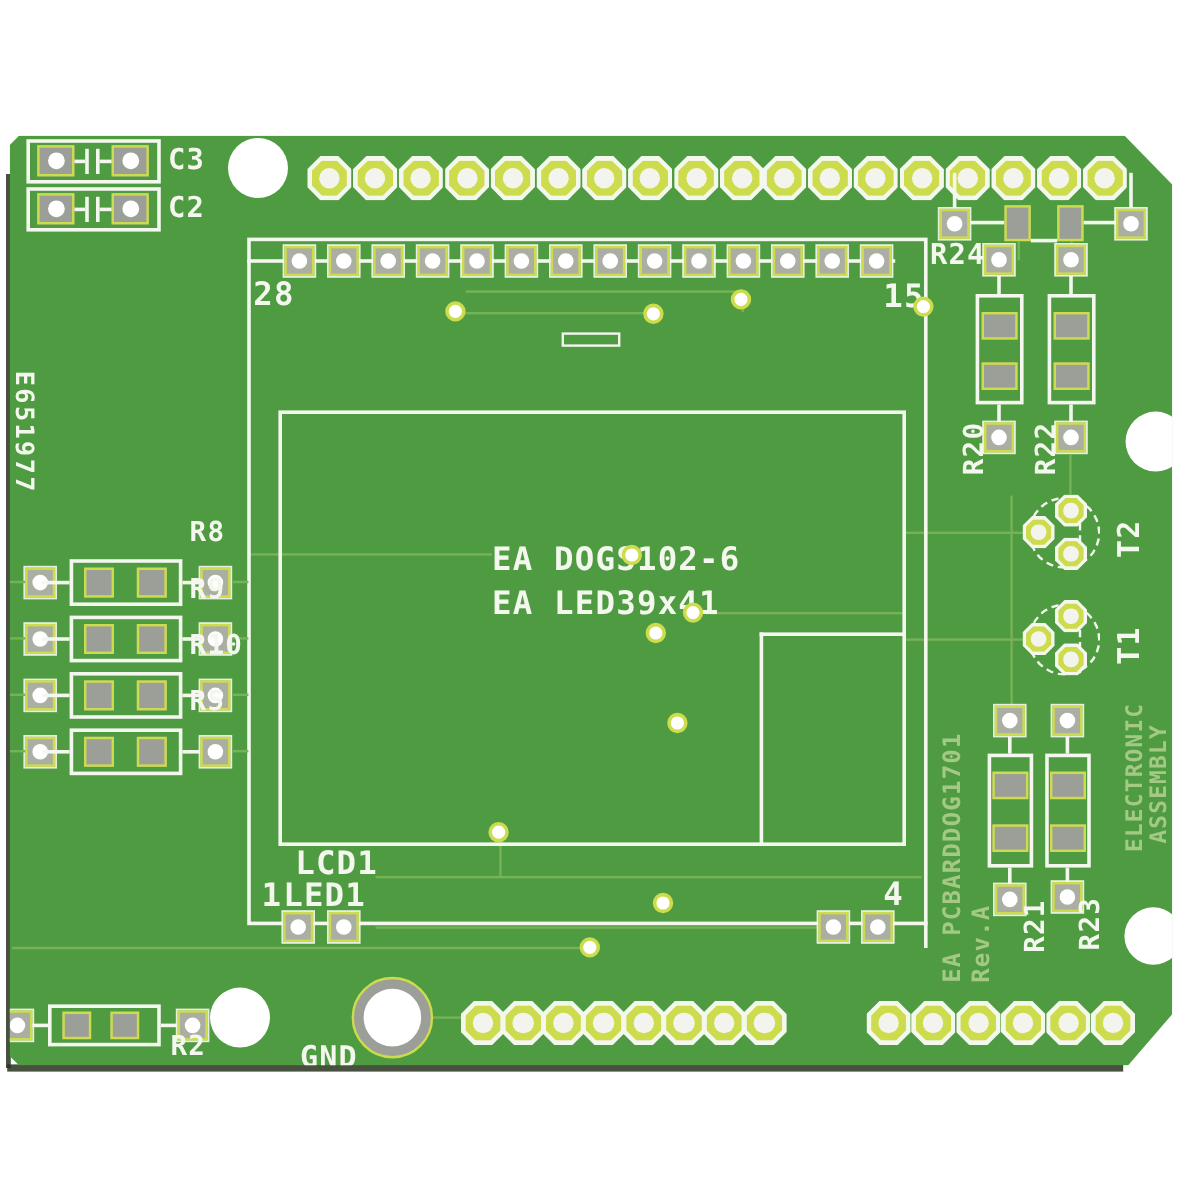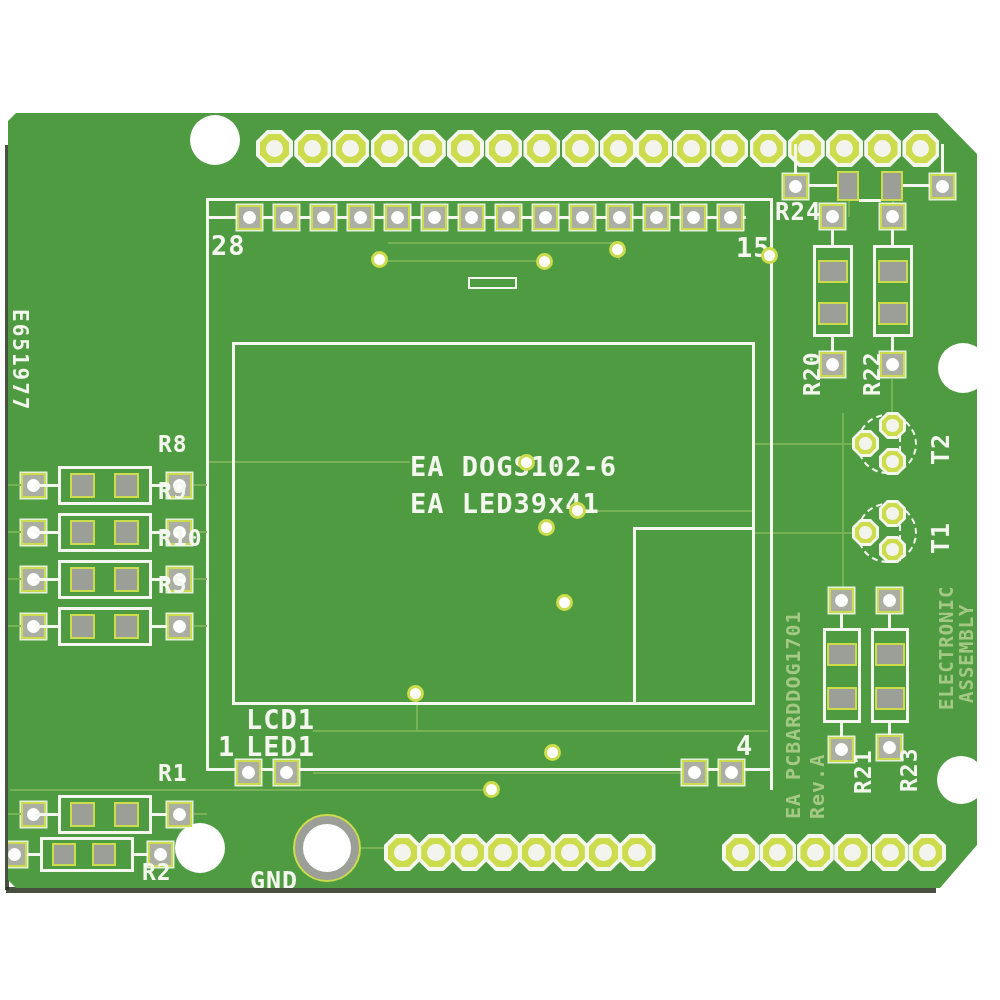--- a/index.html
+++ b/index.html
@@ -263,20 +263,40 @@
           <i class="b"></i>
           <i class="c"></i>
         </span>
         <span class="op" style="position: absolute; left: 187px; top: 0px;">
           <i class="a"></i>
           <i class="b"></i>
           <i class="c"></i>
         </span>
       </div>
 
+    <div class="cap" style="top:3px;">
+      <span class="orect box"></span>
+      <span class="smd holed p1"></span>
+      <span class="smd holed p2"></span>
+      <span class="silk b1"></span>
+      <span class="silk b2"></span>
+      <span class="silk lA"></span>
+      <span class="silk lB"></span>
+      <span class="lbl lb">C3</span>
+    </div>
+    <div class="cap" style="top:43px;">
+      <span class="orect box"></span>
+      <span class="smd holed p1"></span>
+      <span class="smd holed p2"></span>
+      <span class="silk b1"></span>
+      <span class="silk b2"></span>
+      <span class="silk lA"></span>
+      <span class="silk lB"></span>
+      <span class="lbl lb">C2</span>
+    </div>
 
     <div class="orect" style="left:198px;top:85px;width:567px;height:573px;"></div>
     <div class="orect" style="left:224px;top:229px;width:523px;height:363px;"></div>
     <div class="silk" style="left:625px;top:414px;width:122px;height:3px;"></div>
     <div class="silk" style="left:625px;top:414px;width:3px;height:178px;"></div>
     <div class="silk" style="left:762px;top:655px;width:3px;height:22px;"></div>
 
     <div class="silk" style="left:198px;top:103px;width:540px;height:3px;"></div>
     <div style="left: 229px; top: 92px; position: absolute;">
         <span class="sq" style="position: absolute; left: 0px; top: 0px;"></span>
@@ -300,21 +320,21 @@
     <div style="left: 228px; top: 647px; position: absolute;">
         <span class="sq" style="position: absolute; left: 0px; top: 0px;"></span>
         <span class="sq" style="position: absolute; left: 38px; top: 0px;"></span>
       </div>
     <div style="left: 674px; top: 647px; position: absolute;">
         <span class="sq" style="position: absolute; left: 0px; top: 0px;"></span>
         <span class="sq" style="position: absolute; left: 37px; top: 0px;"></span>
       </div>
     <div class="lbl big" style="left:238px;top:593px;">LCD1</div>
     <div class="lbl big" style="left:210px;top:620px;">1</div>
-    <div class="lbl big" style="left:238px;top:620px;">LED1</div>
+    <div class="lbl big" style="left:228px;top:620px;">LED1</div>
     <div class="lbl big" style="left:728px;top:619px;">4</div>
 
     <div class="lbl big" style="left:402px;top:340px;letter-spacing:1px;">EA DOGS102-6</div>
     <div class="lbl big" style="left:402px;top:377px;letter-spacing:1px;">EA LED39x41</div>
 
     <div style="left:460px;top:164px;width:49px;height:12px;border:2.5px solid var(--silkscreen);"></div>
 
     <div class="via" style="left:363px;top:138px;"></div>
     <div class="via" style="left:528px;top:140px;"></div>
     <div class="via" style="left:601px;top:128px;"></div>
@@ -368,32 +388,20 @@
         <span class="silk lnA"></span>
         <span class="orect box"></span>
         <span class="smd p1"></span>
         <span class="smd p2"></span>
         <span class="silk lnB"></span>
         <span class="sq sqR"></span>
         <span class="t stub"></span>
         <span class="t stubL"></span>
       <span class="lbl lb">R5</span>
     </div>
-    <div class="rrow" style="top:682px;">
-      <span class="sq sqL"></span>
-        <span class="silk lnA"></span>
-        <span class="orect box"></span>
-        <span class="smd p1"></span>
-        <span class="smd p2"></span>
-        <span class="silk lnB"></span>
-        <span class="sq sqR"></span>
-        <span class="t stub"></span>
-        <span class="t stubL"></span>
-      <span class="lbl lb">R1</span>
-    </div>
 
     <div class="sq" style="left:-6px;top:729px;"></div>
     <div class="silk" style="left:19px;top:740px;width:14px;height:3px;"></div>
     <div class="orect" style="left:32px;top:724px;width:94px;height:35px;"></div>
     <div class="smd" style="left:44px;top:730px;width:24px;height:23px;"></div>
     <div class="smd" style="left:84px;top:730px;width:24px;height:23px;"></div>
     <div class="silk" style="left:126px;top:740px;width:14px;height:3px;"></div>
     <div class="sq" style="left:140px;top:729px;"></div>
     <div class="lbl" style="left:134px;top:748px;font-size:23px;">R2</div>
 

